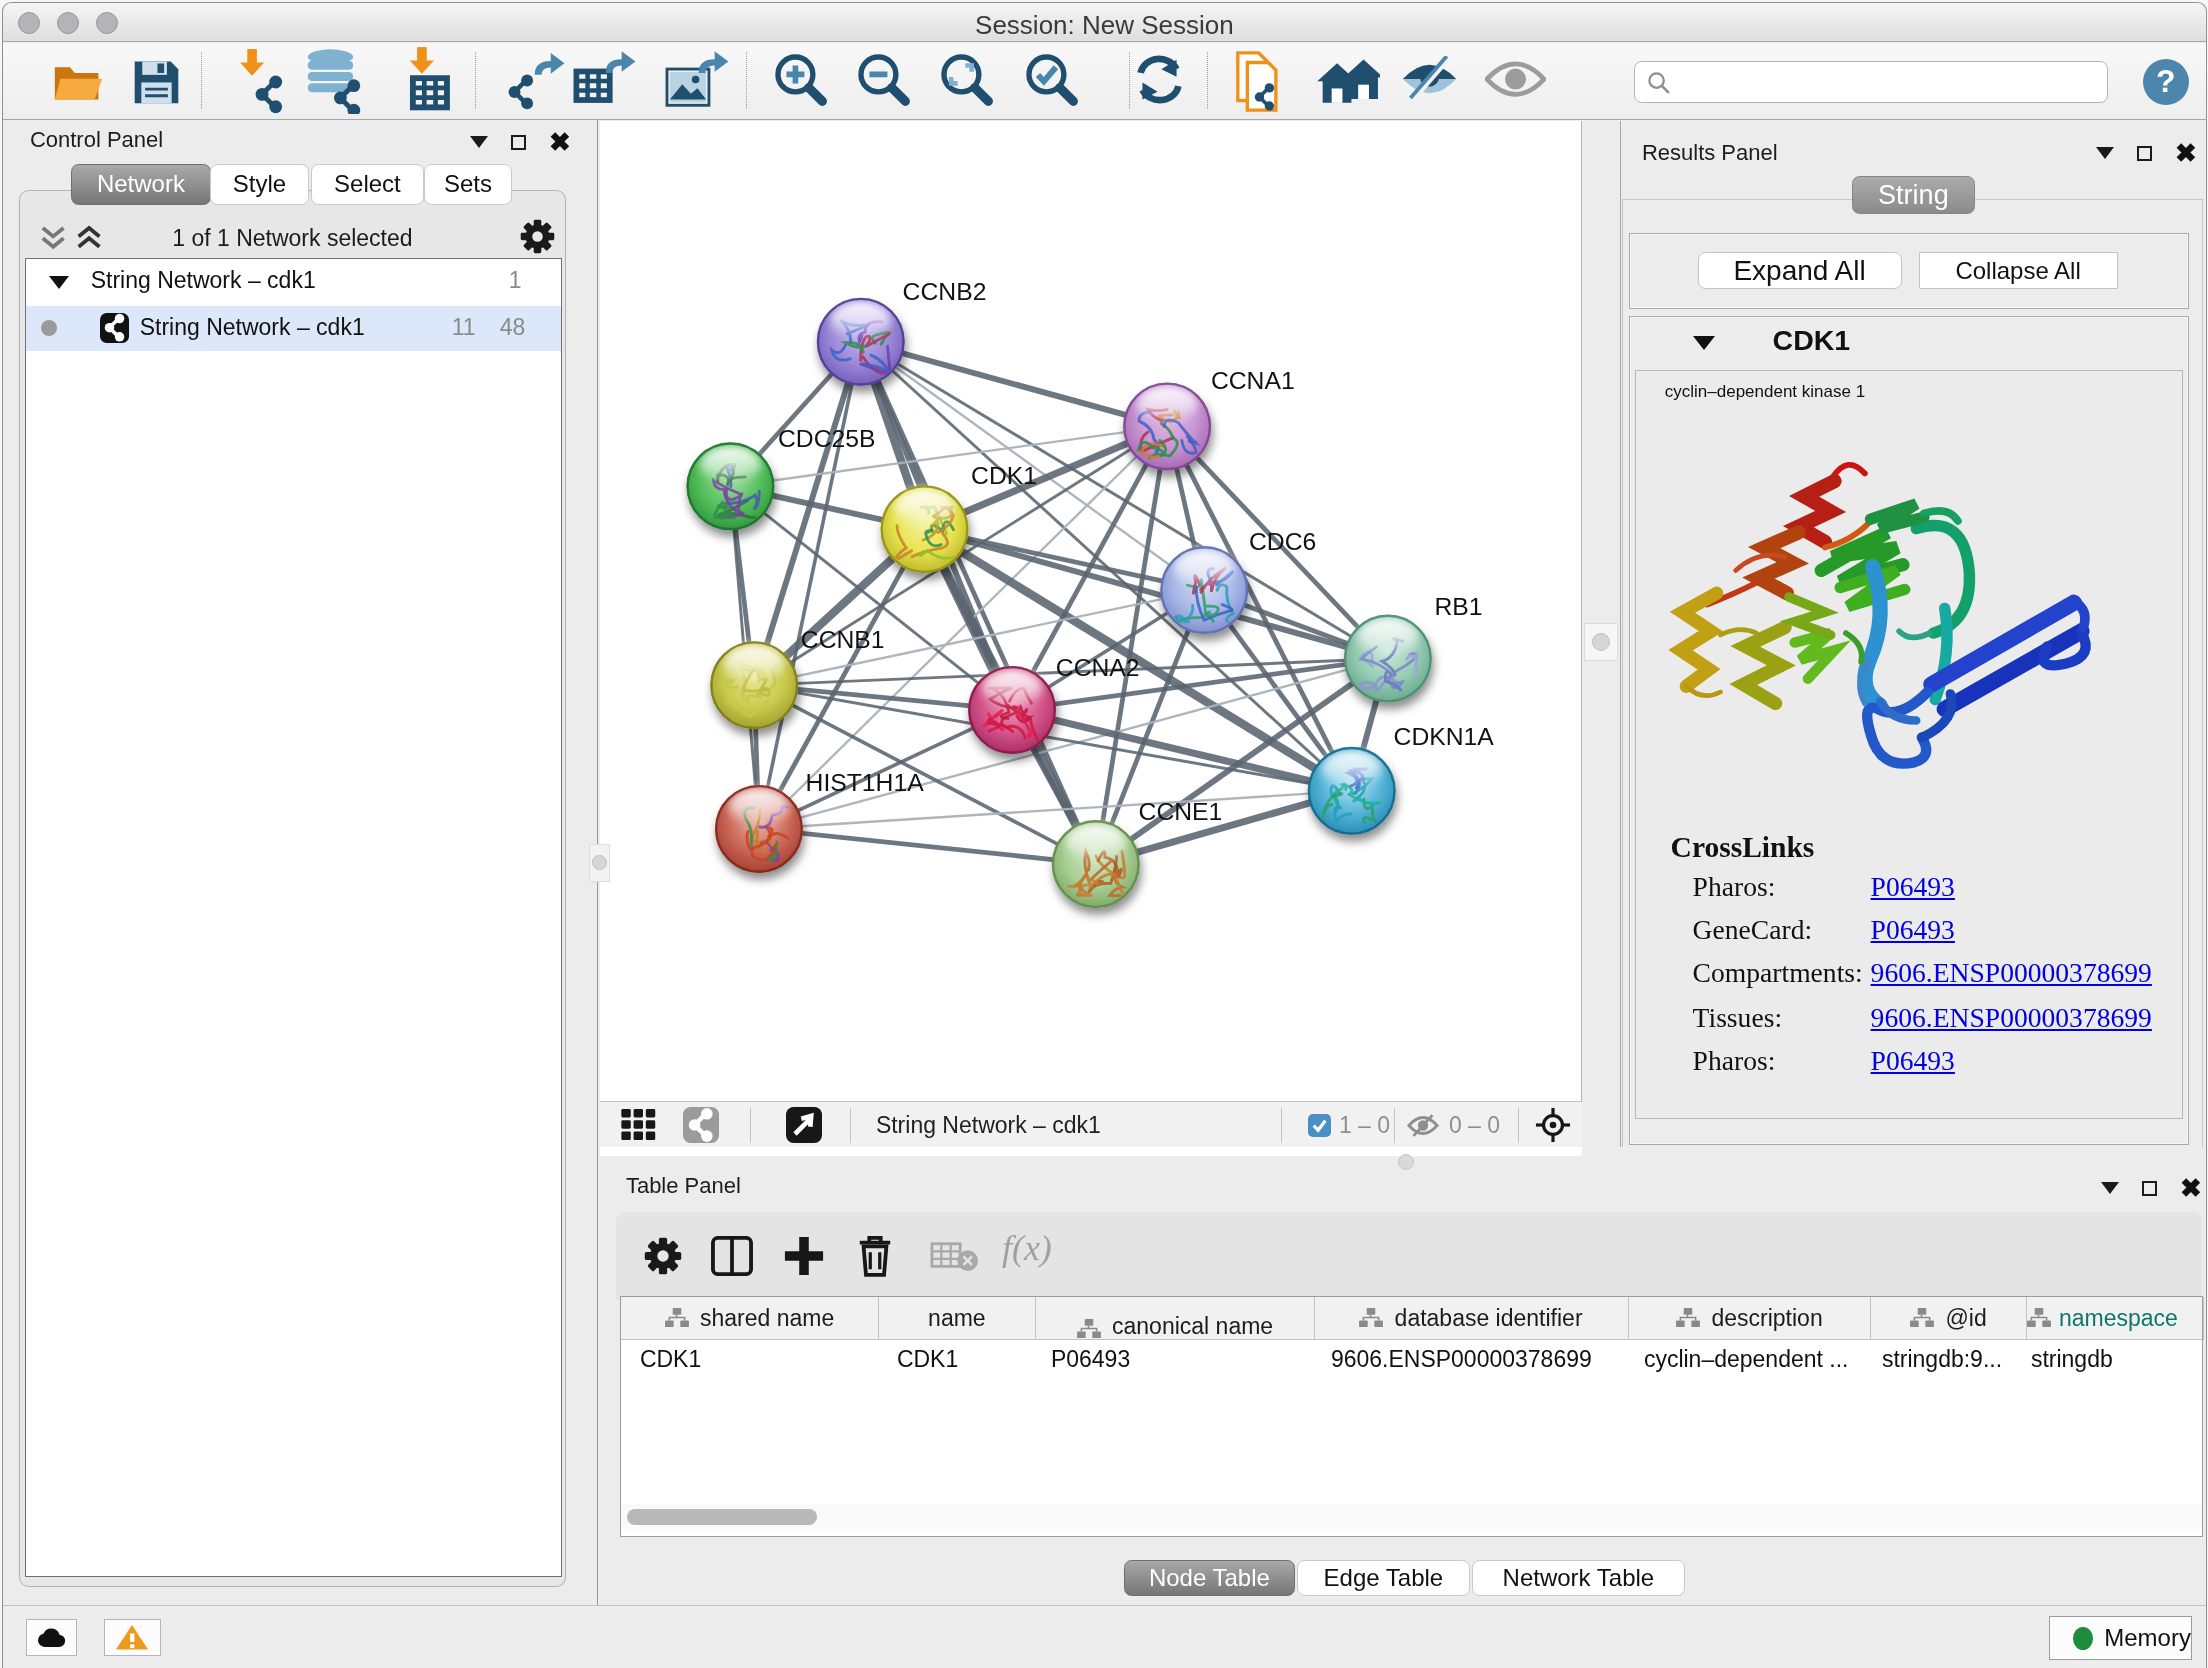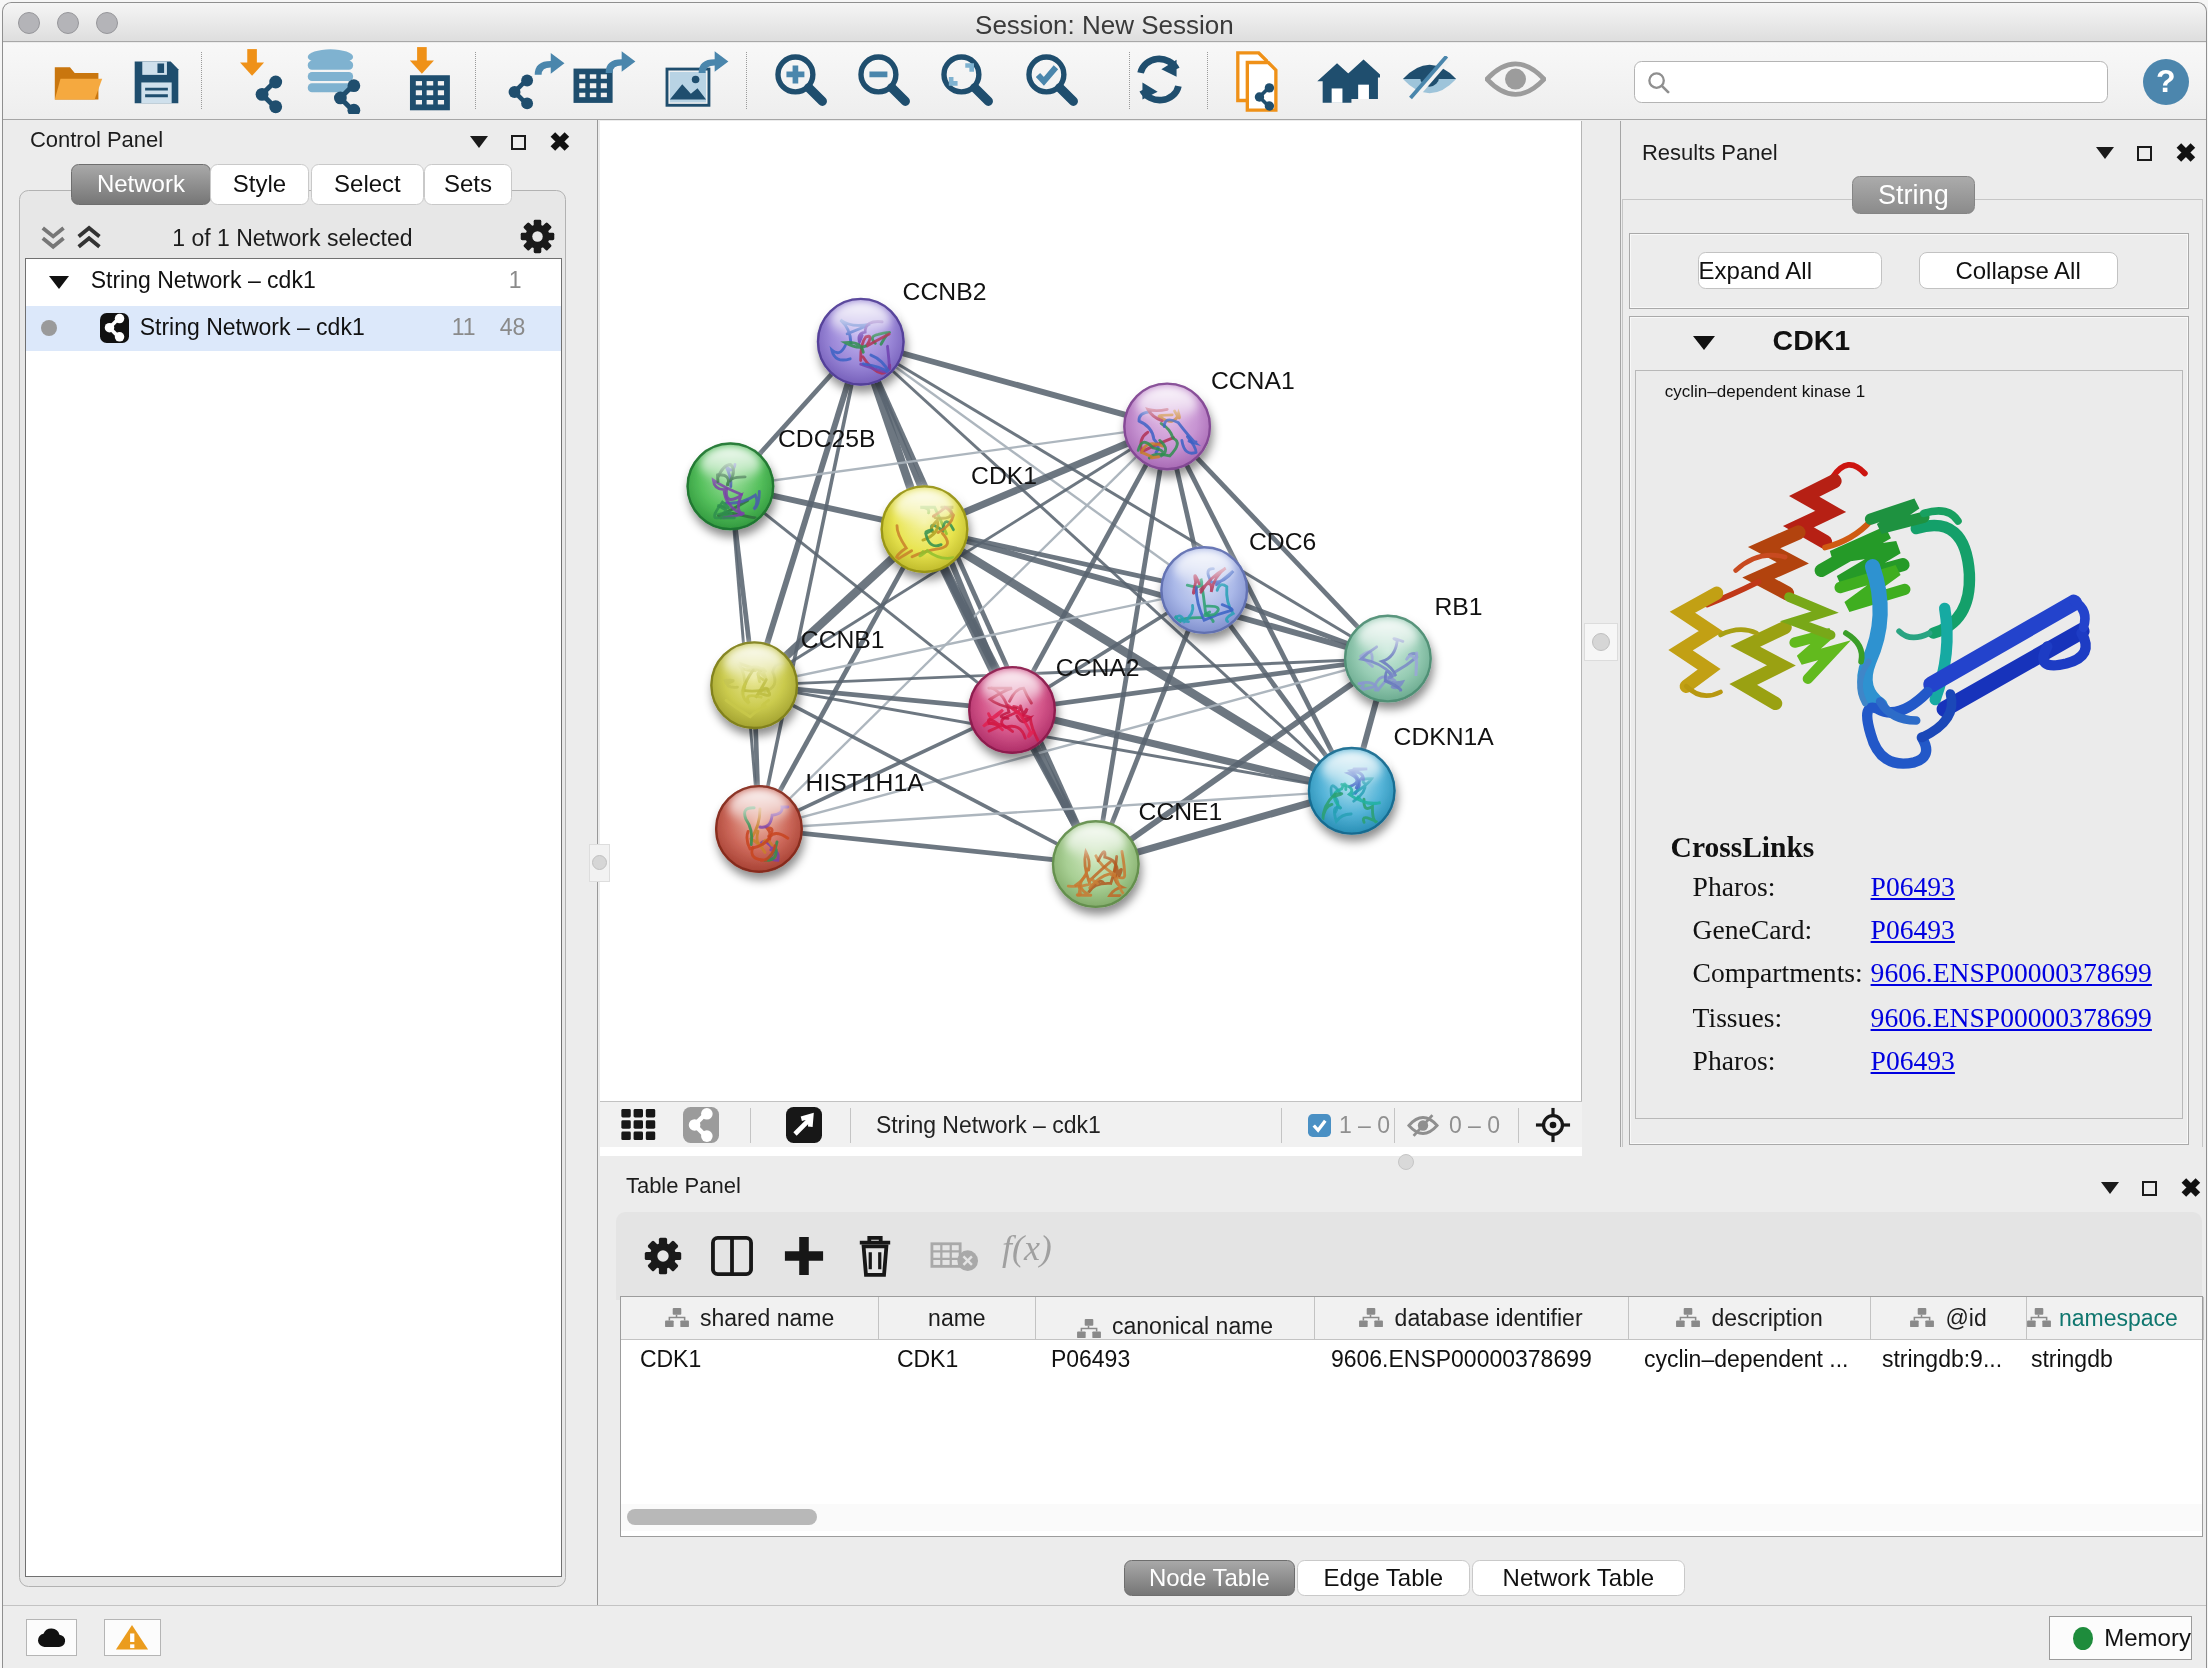--- a/index.html
+++ b/index.html
@@ -657,22 +657,22 @@
 <div class="abs" style="left:1619px;top:128px;width:586px;height:1035px;background:#ececec">
 <div class="abs panel-h" style="left:20px;top:9.5px">Results Panel</div>
 <div class="ph-icons" style="left:474px;top:9.5px">
         <div class="caret-d"></div>
         <div class="sqr"></div>
         <div class="bx">✖</div>
       </div>
 <div class="abs" style="left:230px;top:45px;width:123px;height:38px;z-index:5;background:linear-gradient(#ababab,#8b8b8b);border:1px solid #858585;border-radius:7.6px;color:#fff;font-size:27px;text-align:center;line-height:36px">String</div>
 <div class="abs" style="left:0px;top:68px;width:581px;height:958px;background:#ececec;border:1.9px solid #c6c6c6"></div>
 <div class="abs" style="left:6.7px;top:102px;width:560px;height:76px;background:#ececec;border:1.9px solid #a9a9a9;box-shadow:inset 0 0 0 1px #f8f8f8">
-        <div class="abs" style="left:68px;top:18px;width:184px;height:37px;background:#fff;border:1px solid #c2c2c2;border-radius:7.6px;font-size:24px;text-align:left;line-height:35px;color:#111">Expand All</div>
-        <div class="abs" style="left:289px;top:18px;width:199px;height:37px;background:#fff;border:1px solid #c2c2c2;border-radius:8px;font-size:24px;text-align:center;line-height:35px;color:#111">Collapse All</div>
+        <div class="abs" style="left:68px;top:18px;width:204px;height:37px;background:#fff;border:1px solid #c2c2c2;border-radius:7.6px;font-size:28px;text-align:center;line-height:35px;color:#111">Expand All</div>
+        <div class="abs" style="left:289px;top:18px;width:199px;height:37px;background:#fff;border:1px solid #c2c2c2;border-radius:1px;font-size:24px;text-align:center;line-height:35px;color:#111">Collapse All</div>
       </div>
 <div class="abs" style="left:6.7px;top:185px;width:560px;height:829px;background:#ececec;border:1.9px solid #a9a9a9;box-shadow:inset 0 0 0 1px #f8f8f8">
 <div class="abs" style="left:63px;top:19px;width:0;height:0;border-left:11.4px solid transparent;border-right:11.4px solid transparent;border-top:14.3px solid #111"></div>
         <div class="abs" style="left:143px;top:7.6px;font-size:28.5px;font-weight:bold;color:#111">CDK1</div>
 <div class="abs" style="left:5.7px;top:53px;width:548px;height:749px;background:#ebebeb;border:1px solid #b8b8b8">
 <div class="abs" style="left:28.5px;top:11.4px;font-size:17px;color:#111">cyclin–dependent kinase 1</div>
 </div>
 <div class="abs" style="left:41px;top:514px;font-family:'Liberation Serif',serif;font-size:29.5px;font-weight:bold;color:#111">CrossLinks</div>
 <div class="abs" style="left:63px;top:554px;font-family:'Liberation Serif',serif;font-size:27.6px;color:#111">Pharos:</div>
 <div class="abs" style="left:241px;top:554px;font-family:'Liberation Serif',serif;font-size:27.6px"><a class="lnk">P06493</a></div>

